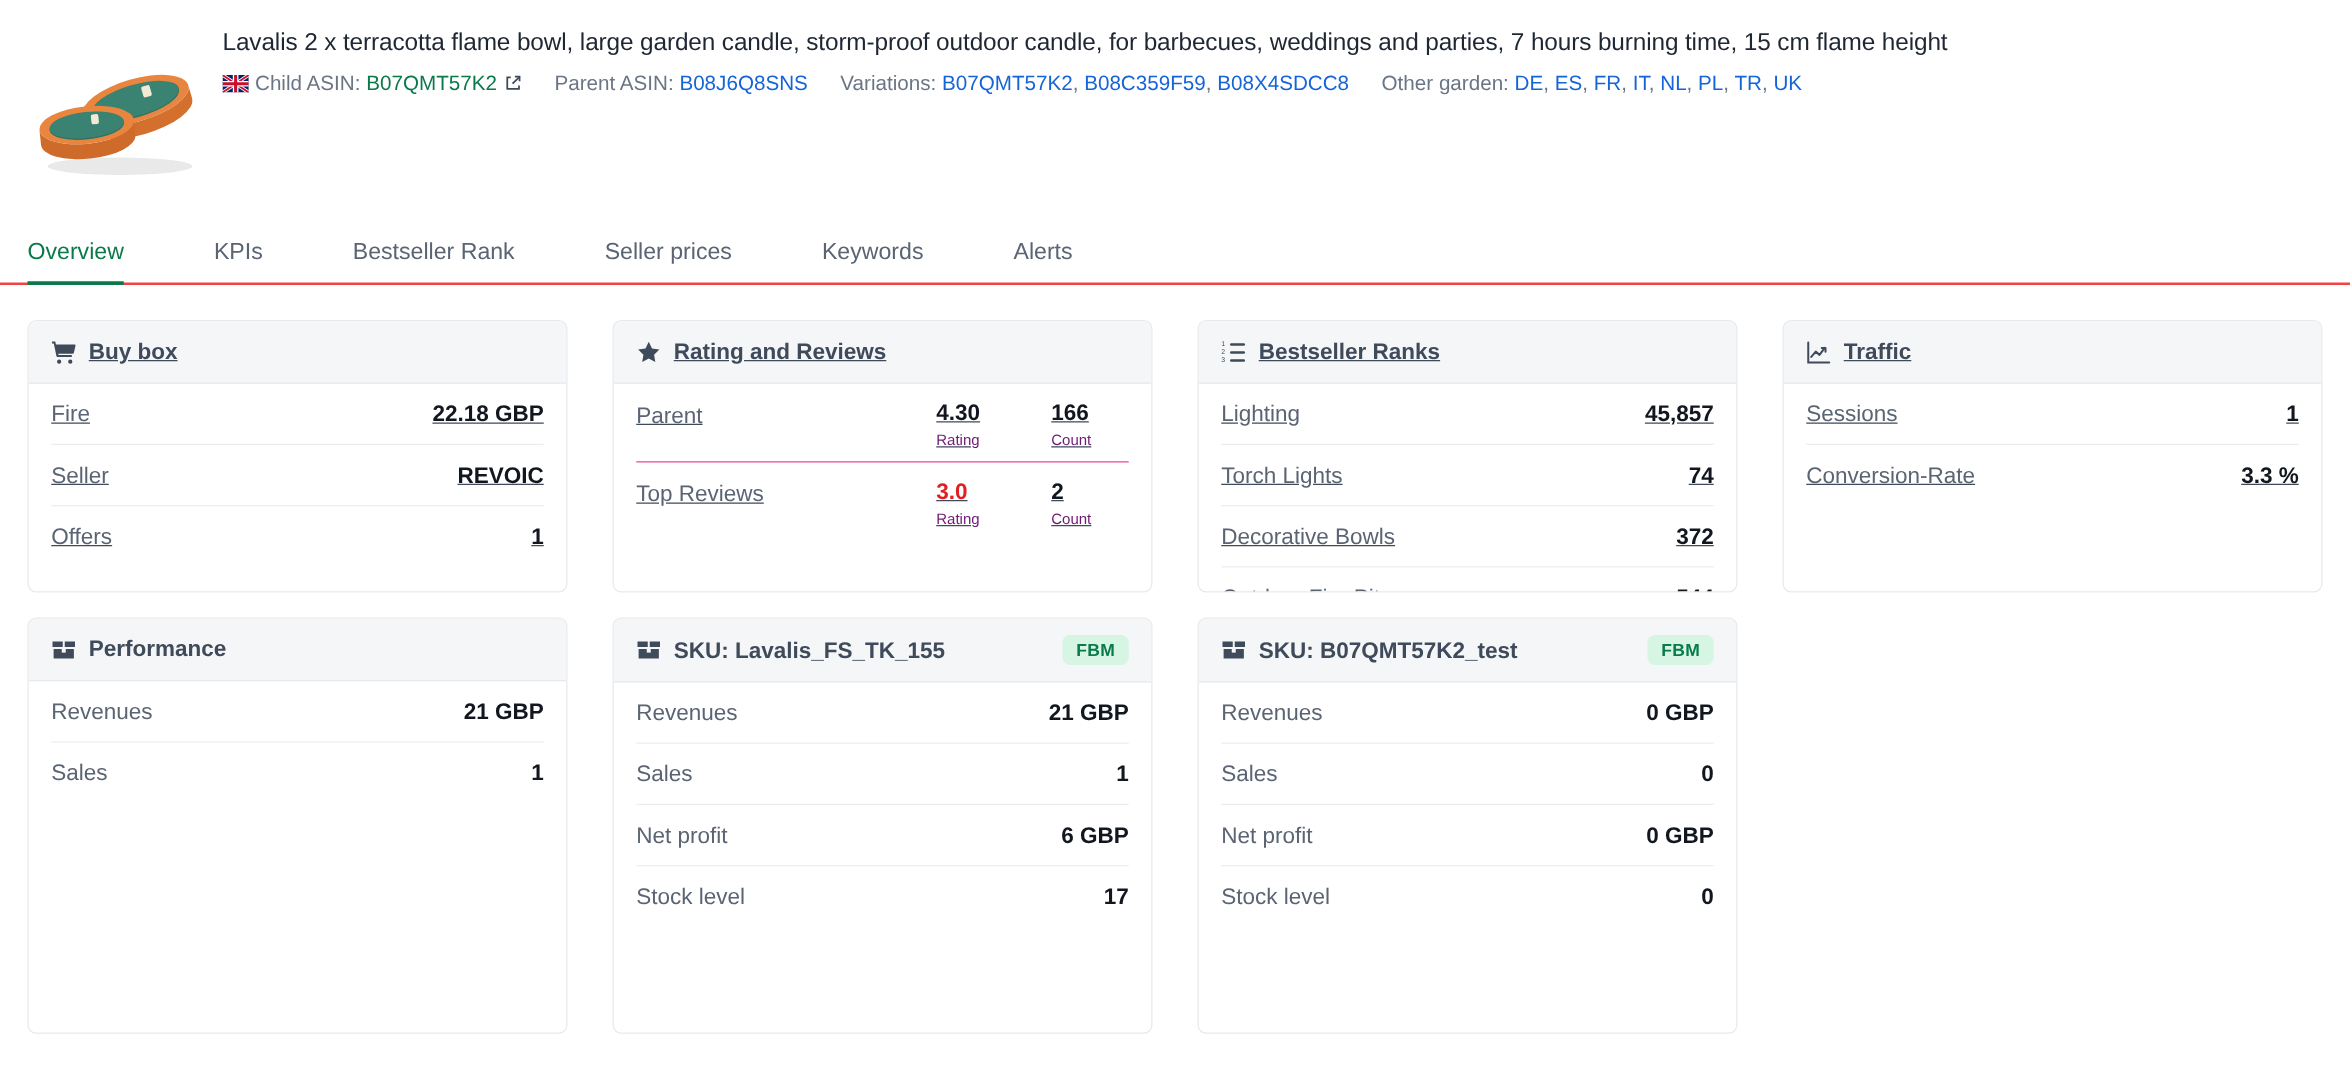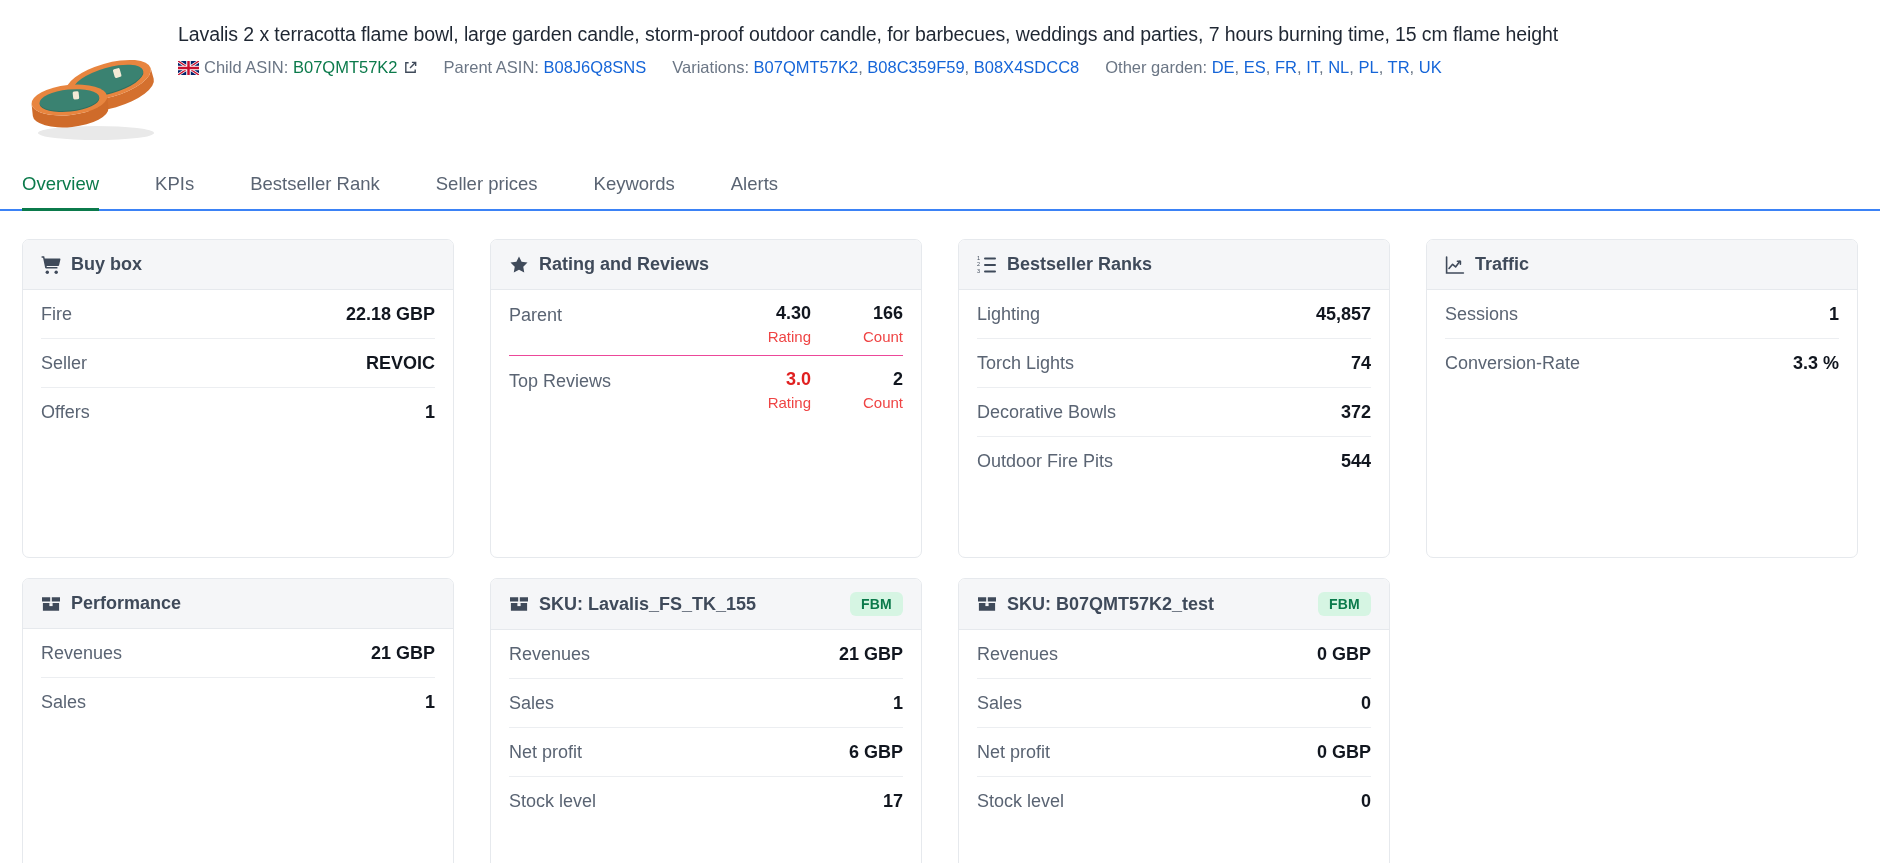--- a/index.html
+++ b/index.html
@@ -28,41 +28,41 @@
   .meta-val-plain { color: #1f2733; }
   .lnk-green { color: #0b7a4b; text-decoration: none; font-weight: 400; }
   .lnk-blue { color: #1565d8; text-decoration: none; }
   .flag { display: inline-block; width: 21px; height: 14px; vertical-align: -2px; margin-right: 5px; }
   .ext-icon { display: inline-block; width: 15px; height: 15px; vertical-align: -2px; margin-left: 5px; }
   .gap { display: inline-block; width: 26px; }
   .gap-sm { display: inline-block; width: 14px; }
 
   
   .tabs {
-    margin-top: 25px; padding: 0 22px;
-    border-bottom: 2px solid #3b82f6;
-    display: flex; align-items: flex-end; gap: 0;
+    margin-top: 42px; padding: 0 22px;
+    border-bottom: 2px solid #ef4444;
+    display: flex; align-items: flex-end; gap: 16px;
   }
   .tab {
     font-size: 18.5px; color: #5a6473; padding: 6px 0 13px 0;
     margin-right: 56px; cursor: pointer; position: relative;
     border-bottom: 3px solid transparent; margin-bottom: -2px;
   }
   .tab.active { color: #0b7a4b; border-bottom-color: #0b7a4b; font-weight: 400; }
 
   
   .grid {
     padding: 28px 22px 0 22px;
     display: grid; grid-template-columns: repeat(4, 1fr); gap: 20px 36px;
   }
   .card {
     border: 1px solid #e6e9ed; border-radius: 7px; background: #fff;
     overflow: hidden; display: flex; flex-direction: column;
   }
-  .card.r1 { height: 319px; }
+  .card.r1 { height: 218px; text-decoration: underline; }
   .card.r2 { height: 333px; }
   .card-head {
     background: #f5f6f8; border-bottom: 1px solid #e6e9ed;
     padding: 13px 18px; display: flex; align-items: center; gap: 10px;
     min-height: 50px;
   }
   .card-head .ttl { font-size: 18px; font-weight: 700; color: #3f4a5a; white-space: nowrap; }
   .head-icon { width: 20px; height: 20px; flex: 0 0 20px; display: block; color: #3f4a5a; }
   .badge {
     margin-left: auto; background: #d6f5e3; color: #0b7a4b;
@@ -81,24 +81,24 @@
   .row .val { color: #11161f; font-weight: 700; text-align: right; white-space: nowrap; }
 
   
   .rrow {
     display: flex; align-items: flex-start; justify-content: space-between;
     padding: 14px 0 10px 0; border-bottom: 1px solid #ec4899; font-size: 18px;
   }
   .rrow:last-child { border-bottom: none; }
   .rrow .lbl { color: #5a6473; padding-top: 1px; }
   .stats { display: flex; gap: 30px; }
-  .stat { text-align: right; min-width: 62px; }
+  .stat { text-align: left; min-width: 62px; }
   .stat .num { font-size: 18px; font-weight: 700; color: #11161f; display: block; line-height: 1.1; }
   .stat .num.red { color: #e02020; }
-  .stat .cap { font-size: 15px; color: #ef4444; display: block; margin-top: 4px; }
+  .stat .cap { font-size: 12px; color: #701a75; display: block; margin-top: 4px; }
 </style>
 </head>
 <body>
 
 <div class="page">
 
   <div class="product-header">
 
     <div class="thumb-wrap">
       <div class="thumb">

